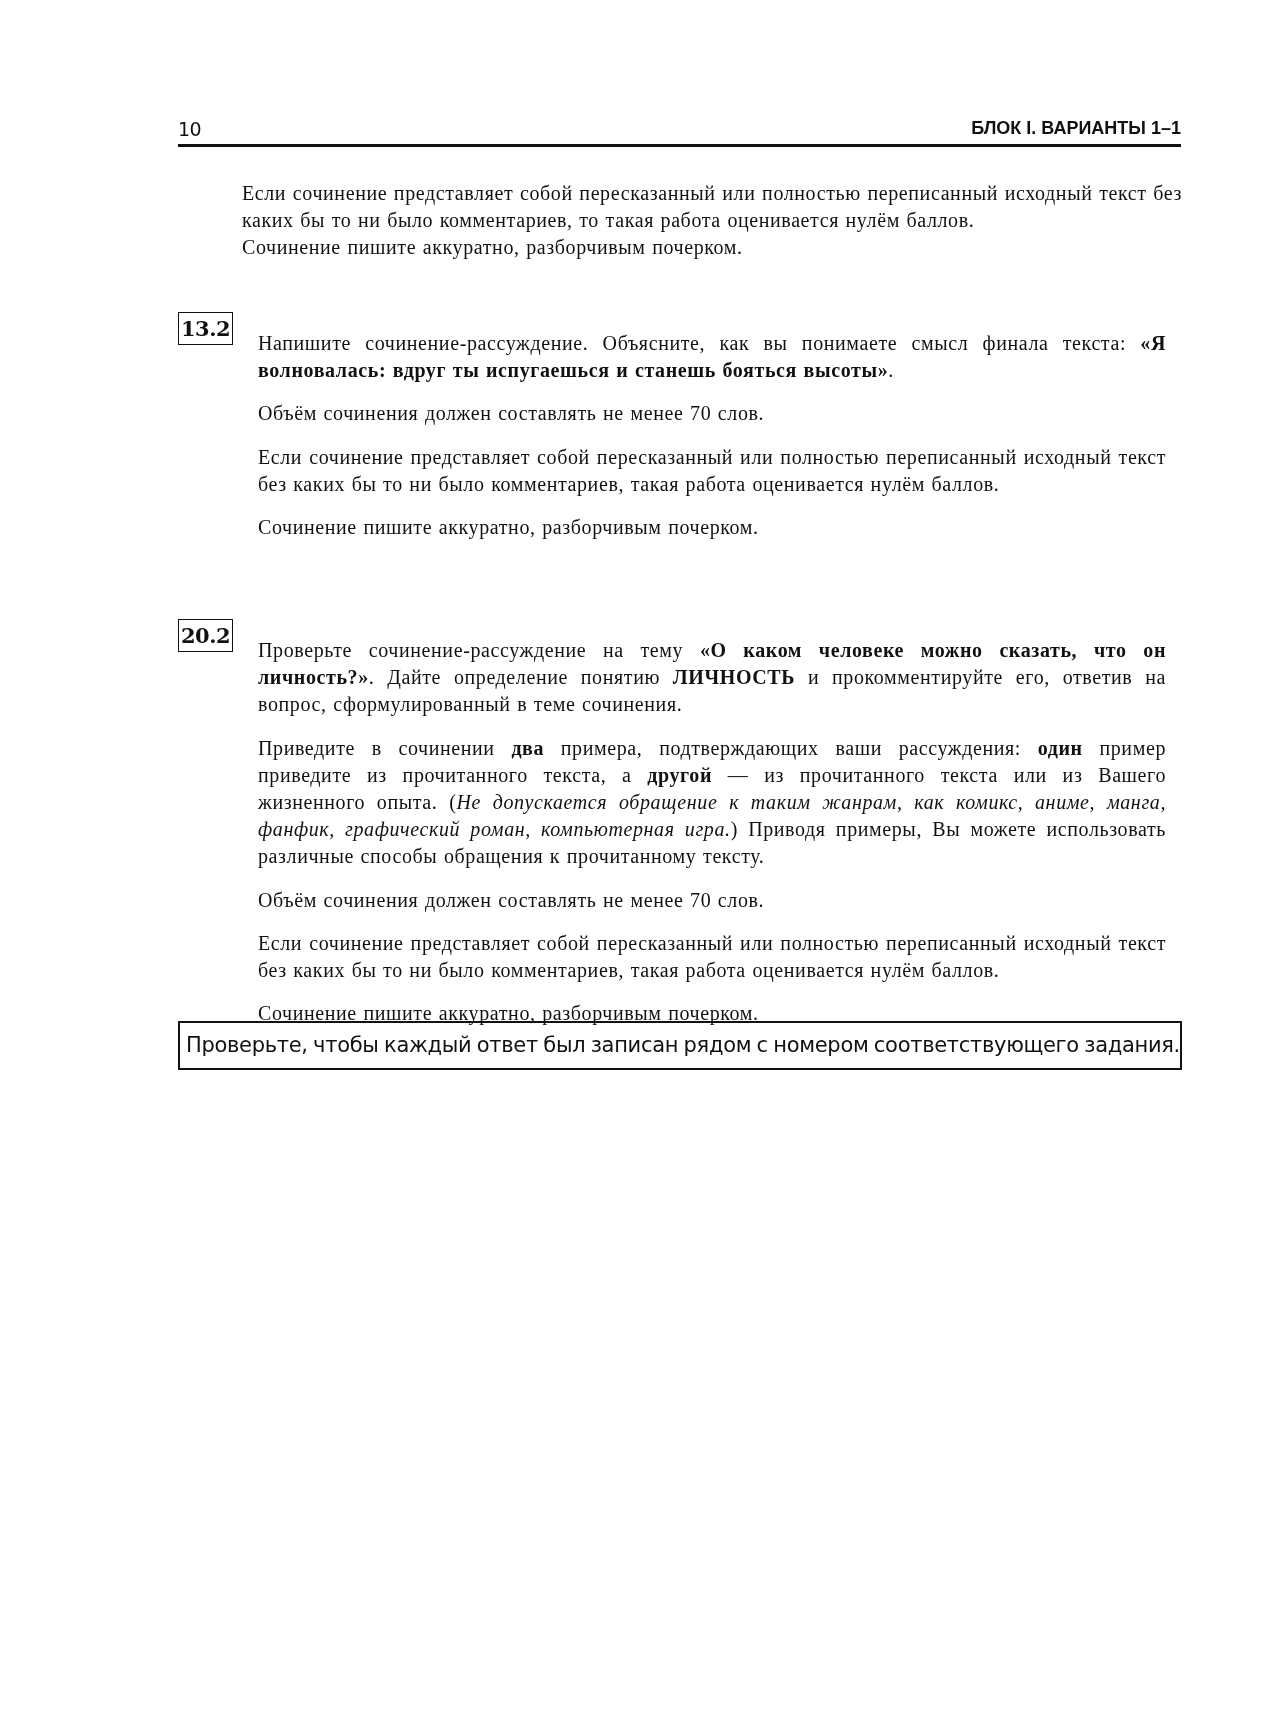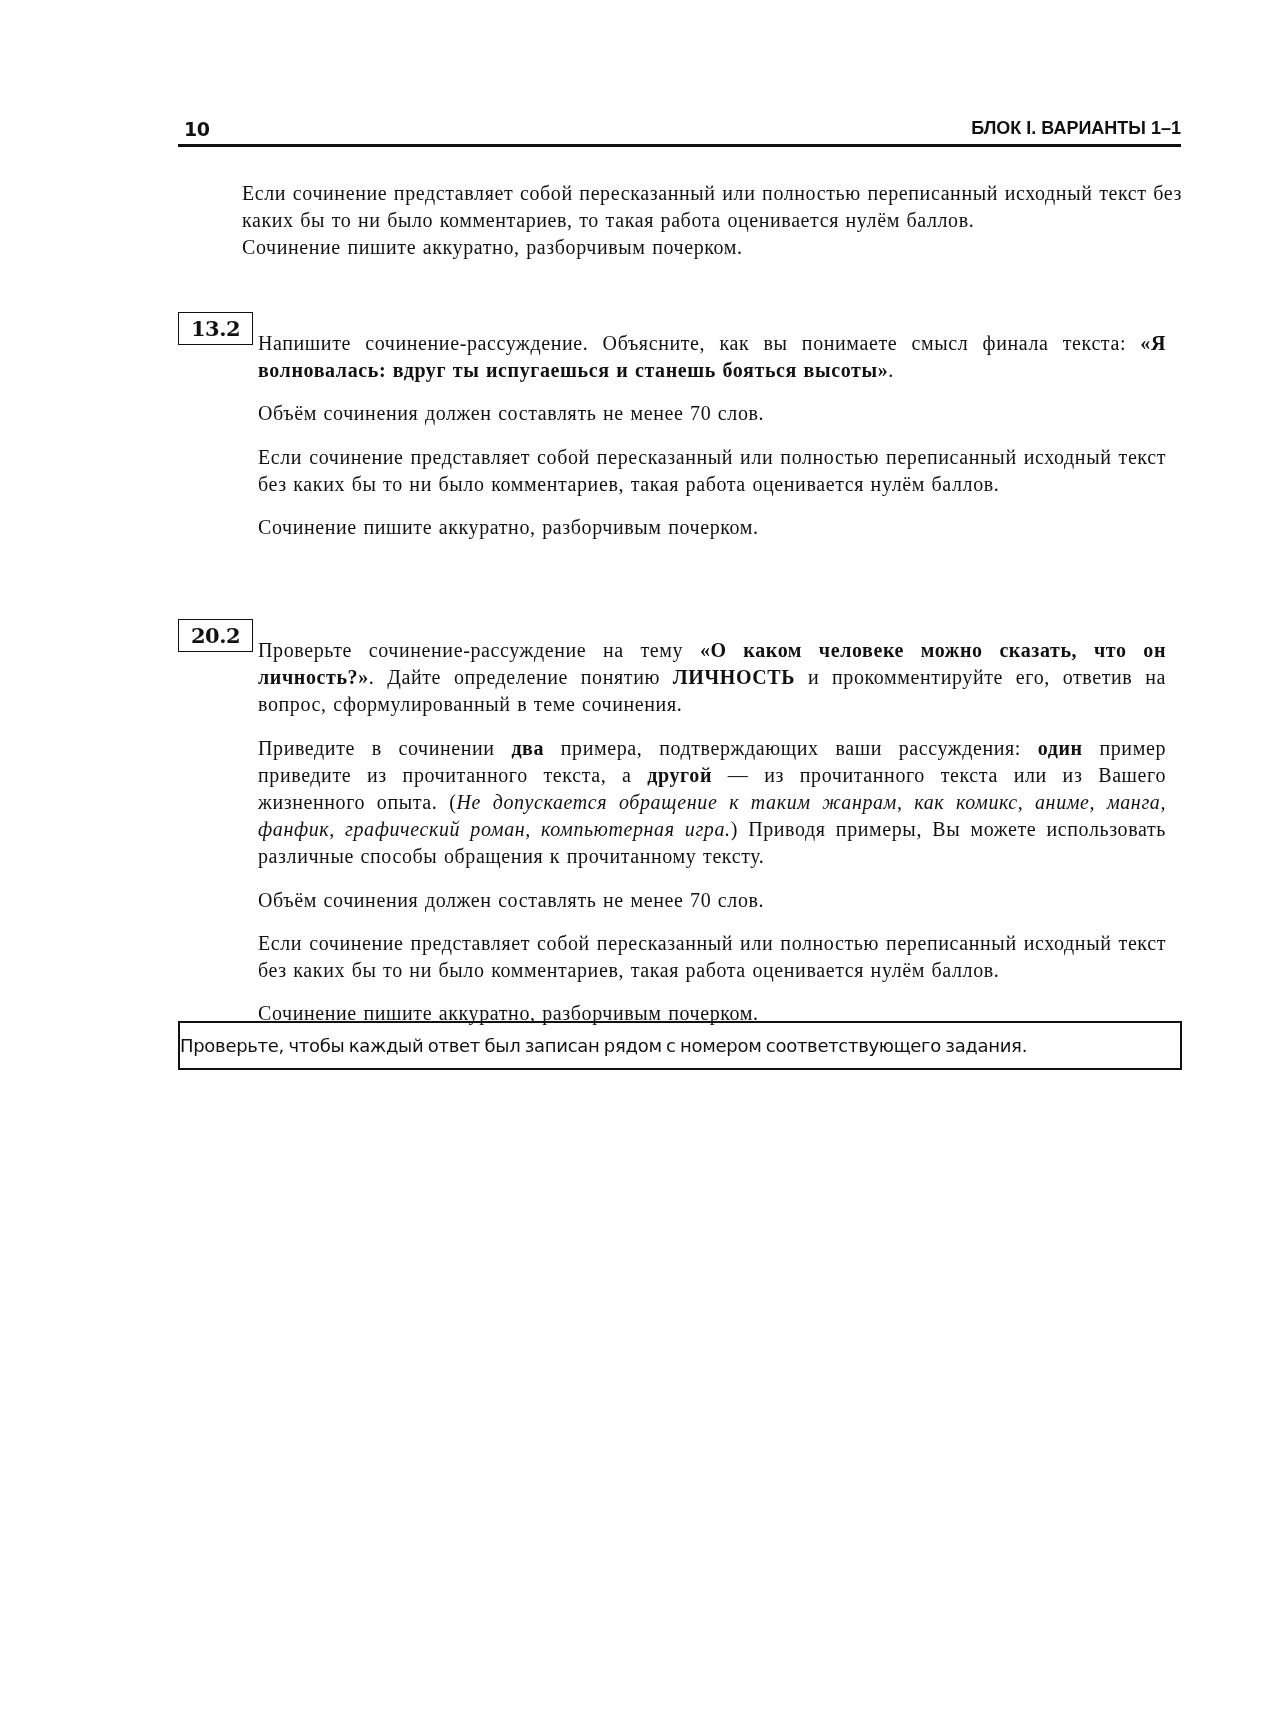--- a/index.html
+++ b/index.html
@@ -23,23 +23,22 @@
       border-bottom: 3px solid #111;
       font-family: "DejaVu Sans", "Liberation Sans", sans-serif;
       font-weight: bold;
       font-size: 17px;
     }
     .page-header .page-number {
       position: absolute;
       left: 0;
       top: 4px;
       font-size: 19px;
-      font-weight: 700;
+      font-weight: 400;
       letter-spacing: -0.5px;
-      margin-left: 6px;
     }
     .page-header .running-title {
       position: absolute;
       right: 0;
       top: 4px;
       font-family: "Liberation Sans", sans-serif;
       font-weight: bold;
       font-size: 18px;
       letter-spacing: 0px;
     }
@@ -60,21 +59,21 @@
     .task {
       position: absolute;
       left: 178px;
       width: 1004px;
     }
     .task .task-number {
       position: absolute;
       left: 0;
       top: 0;
       height: 31px;
-      padding: 0 12px;
+      padding: 0 2px;
       border: 1.5px solid #111;
       font-family: "DejaVu Serif", "Liberation Serif", serif;
       font-weight: bold;
       font-size: 21px;
       line-height: 31px;
       letter-spacing: -0.5px;
     }
     .task .task-body {
       position: absolute;
       left: 64px;
@@ -92,23 +91,23 @@
     b { font-weight: bold; }
     i { font-style: italic; }
     .notice {
       position: absolute;
       left: 178px;
       top: 1021px;
       width: 1000px;
       height: 45px;
       border: 2px solid #111;
       font-family: "DejaVu Sans", "Liberation Sans", sans-serif;
-      font-size: 18px;
+      font-size: 21px;
       line-height: 45px;
-      text-align: left;
+      text-align: right;
       letter-spacing: -0.3px;
       word-spacing: -1px;
       white-space: nowrap;
     }
   </style>
 </head>
 <body>
 
 <div class="page-header">
   <span class="page-number">10</span>

